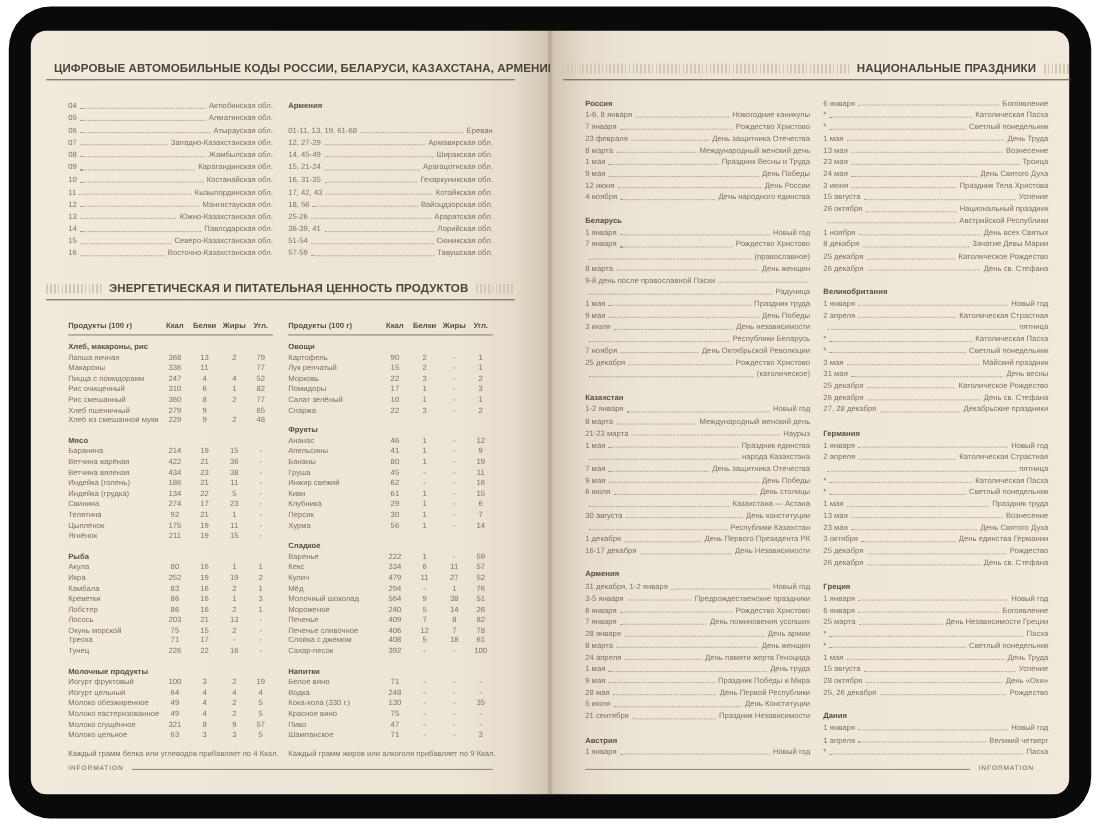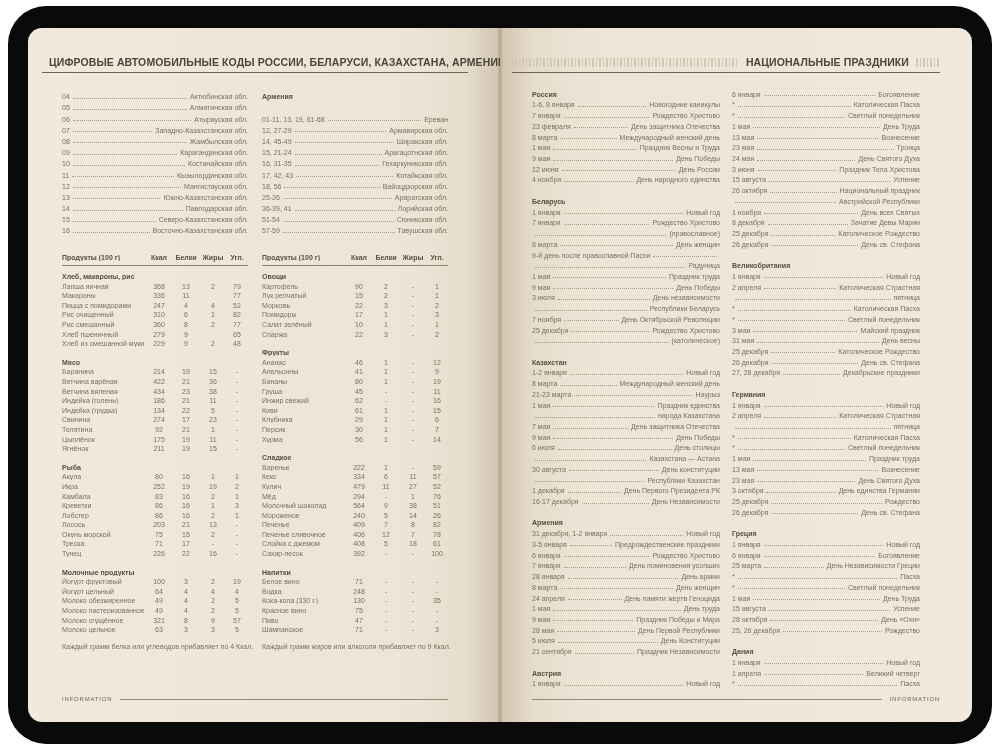--- a/index.html
+++ b/index.html
@@ -8,21 +8,21 @@
   .book{position:absolute;left:8px;top:6px;width:984px;height:738px;
         background:#0a0a0a;border-radius:38px;}
   .spread{position:absolute;left:20px;top:22px;right:20px;bottom:22px;display:flex;}
   .page{flex:1;position:relative;}
   .page-left{border-radius:14px 0 0 14px;
     background:linear-gradient(to right,#f0e9dc 0%,#ece5d6 82%,#e5dccb 93%,#d2c6b1 99.4%,#b3a48c 100%);}
   .page-right{border-radius:0 14px 14px 0;
     background:linear-gradient(to left,#f0e9dc 0%,#ece5d6 82%,#e5dccb 93%,#d2c6b1 99.4%,#b3a48c 100%);}
   .inner{position:absolute;inset:0;}
   .inner-l{padding:28px 52px 0 34px;}
-  .inner-r{padding:28px 52px 0 32px;}
+  .inner-r{padding:28px 19px 0 32px;}
 
   .sec-head{display:flex;align-items:center;border-bottom:1px solid #6c6355;
             padding-bottom:4px;margin:0 -20px;}
   .sec-title{font-size:10.5px;font-weight:bold;color:#4b453c;margin:0 7px;
              white-space:nowrap;letter-spacing:0.1px;}
   .hatch{height:9px;background:repeating-linear-gradient(90deg,#d2c8b5 0,#d2c8b5 1.5px,
          rgba(0,0,0,0) 1.5px,rgba(0,0,0,0) 3.5px);}
   .hfix{width:50px;}
   .hfill{flex:1;}
 
@@ -200,20 +200,25 @@
                 <span class="v">Сюникская обл.</span>
               </div>
               <div class="lrow">
                 <span class="k">57-59</span>
                 <span class="dots"></span>
                 <span class="v">Тавушская обл.</span>
               </div>
             </div>
         </div>
 
+        <div class="sec-head" style="margin-top:22px;">
+          <span class="hatch hfix"></span>
+          <span class="sec-title">ЭНЕРГЕТИЧЕСКАЯ И ПИТАТЕЛЬНАЯ ЦЕННОСТЬ ПРОДУКТОВ</span>
+          <span class="hatch hfill"></span>
+        </div>
 
         <div class="tableflex">
           <div class="thalf" id="thalf-left">
               <div class="trow thead-row">
                 <span class="tname">Продукты (100 г)</span>
                 <span class="tc">Ккал</span>
                 <span class="tc">Белки</span>
                 <span class="tc">Жиры</span>
                 <span class="tc">Угл.</span>
               </div>

